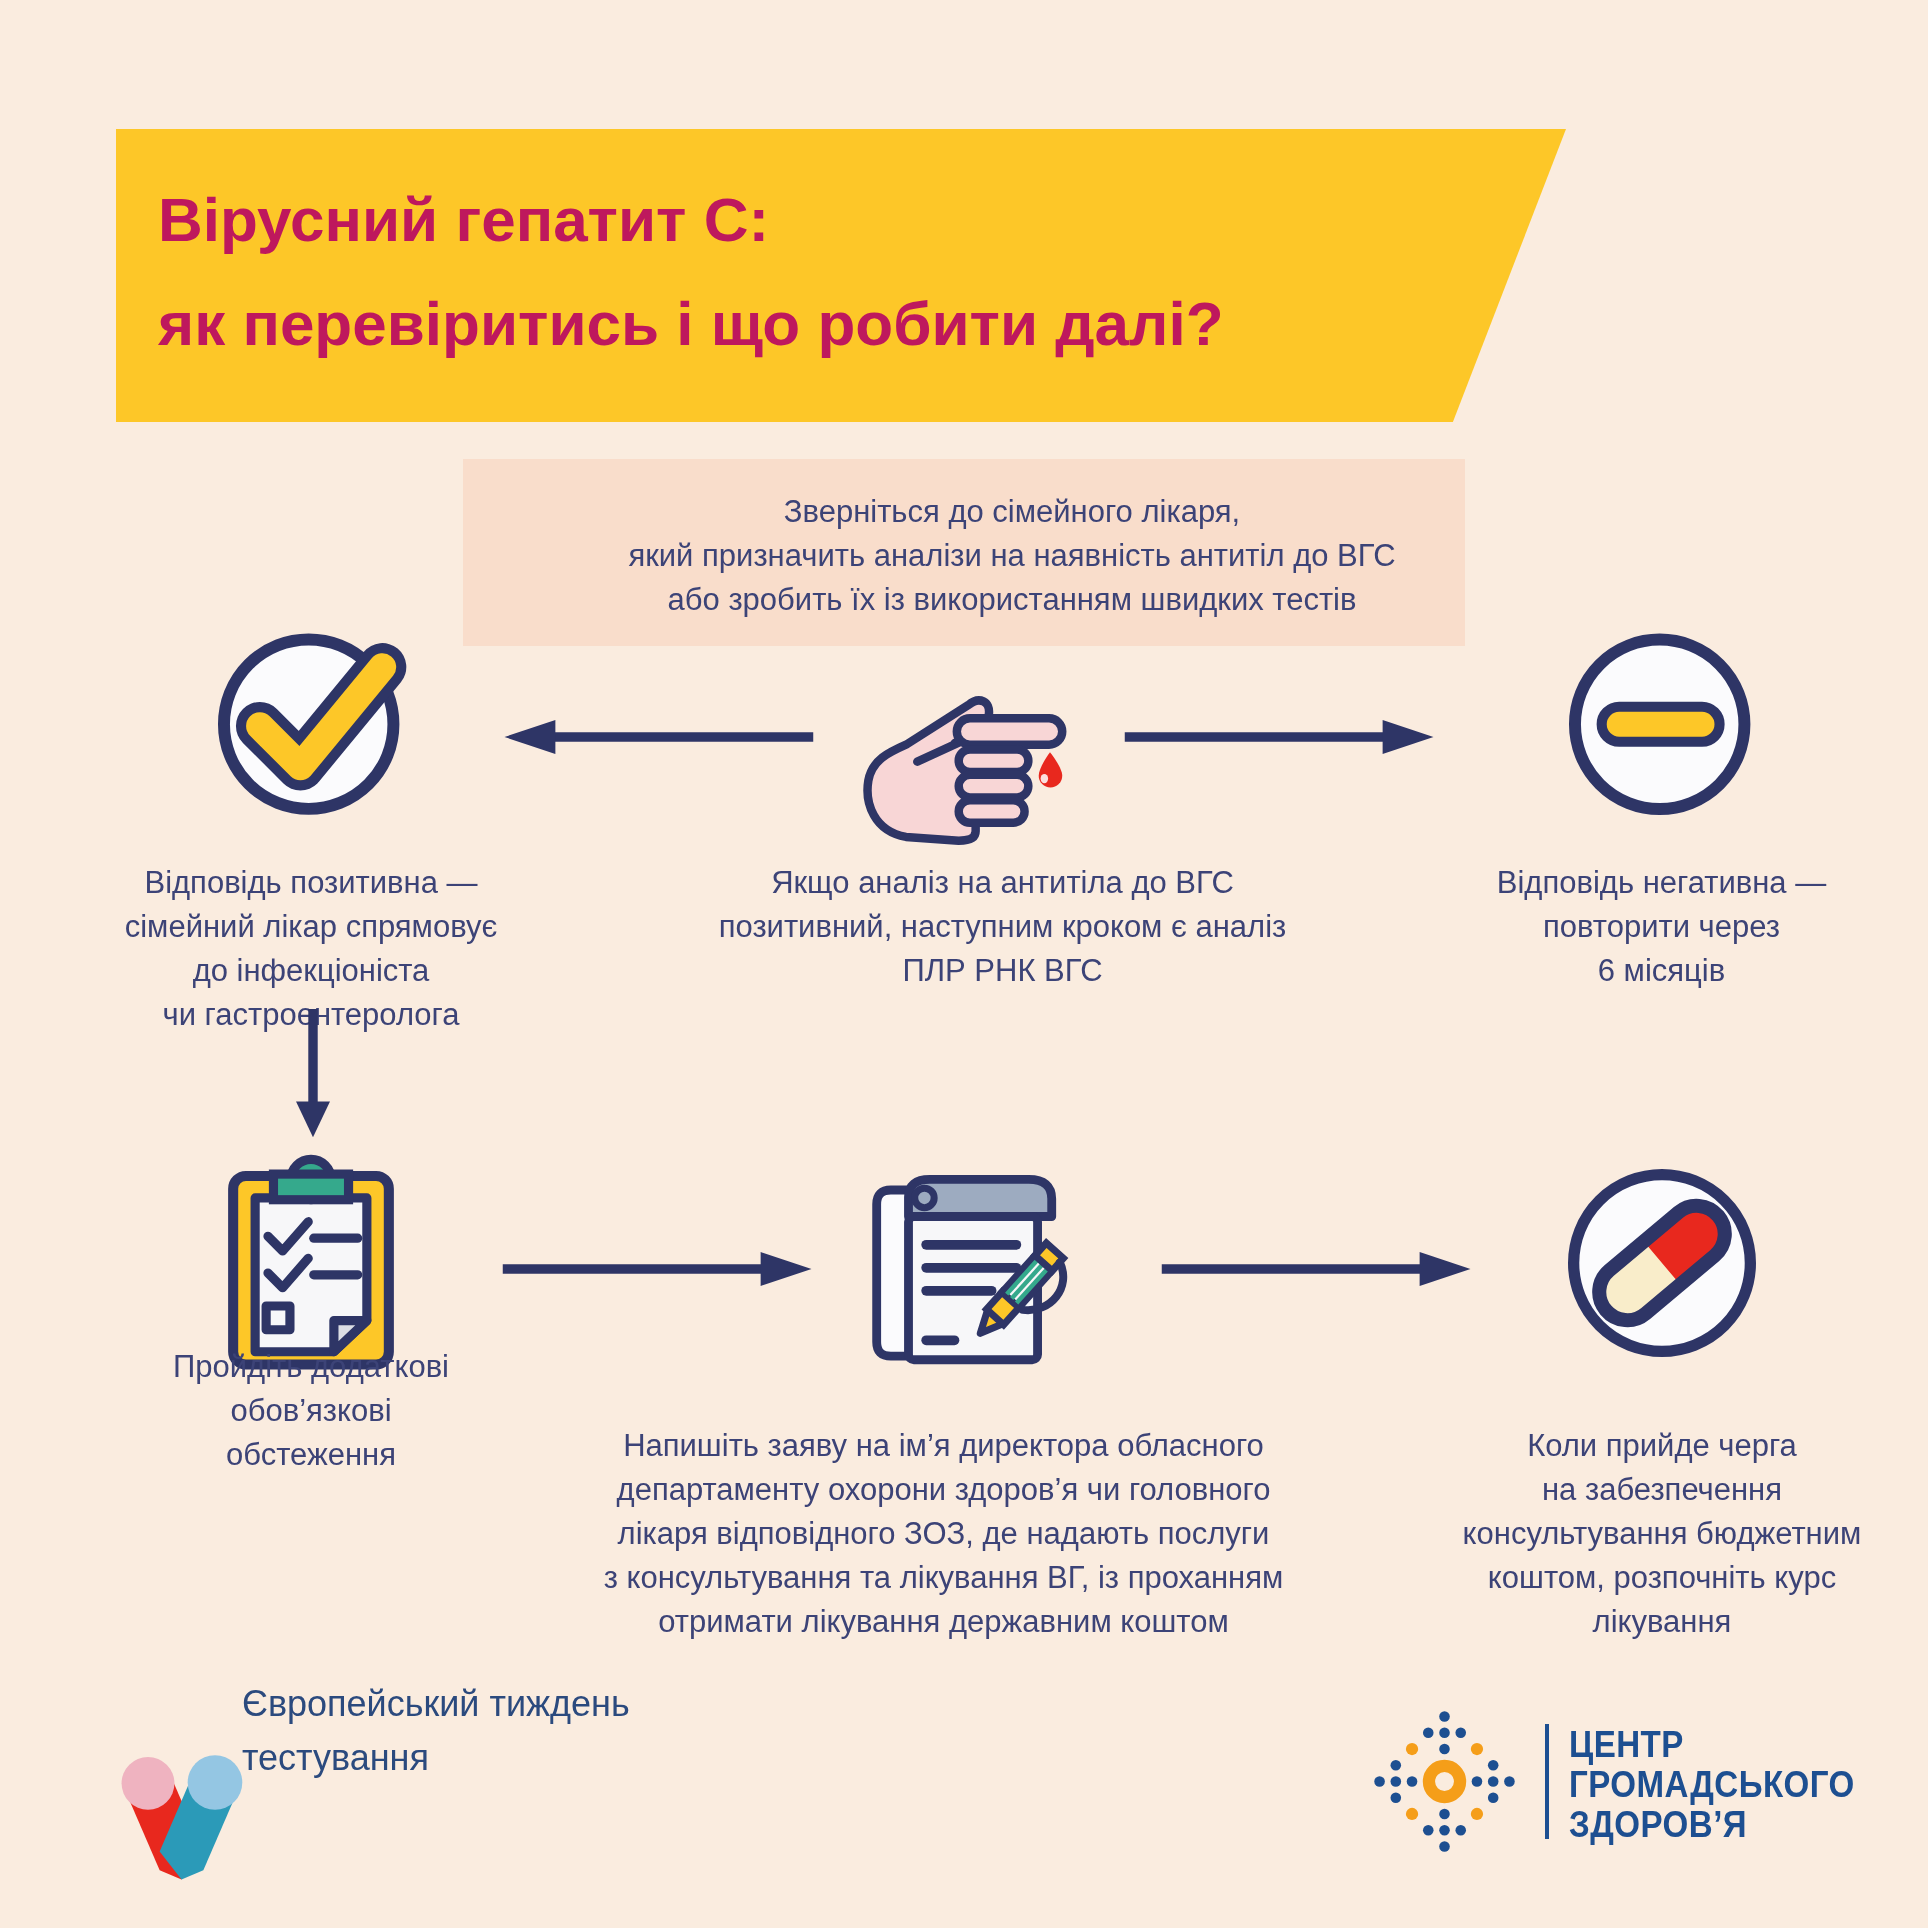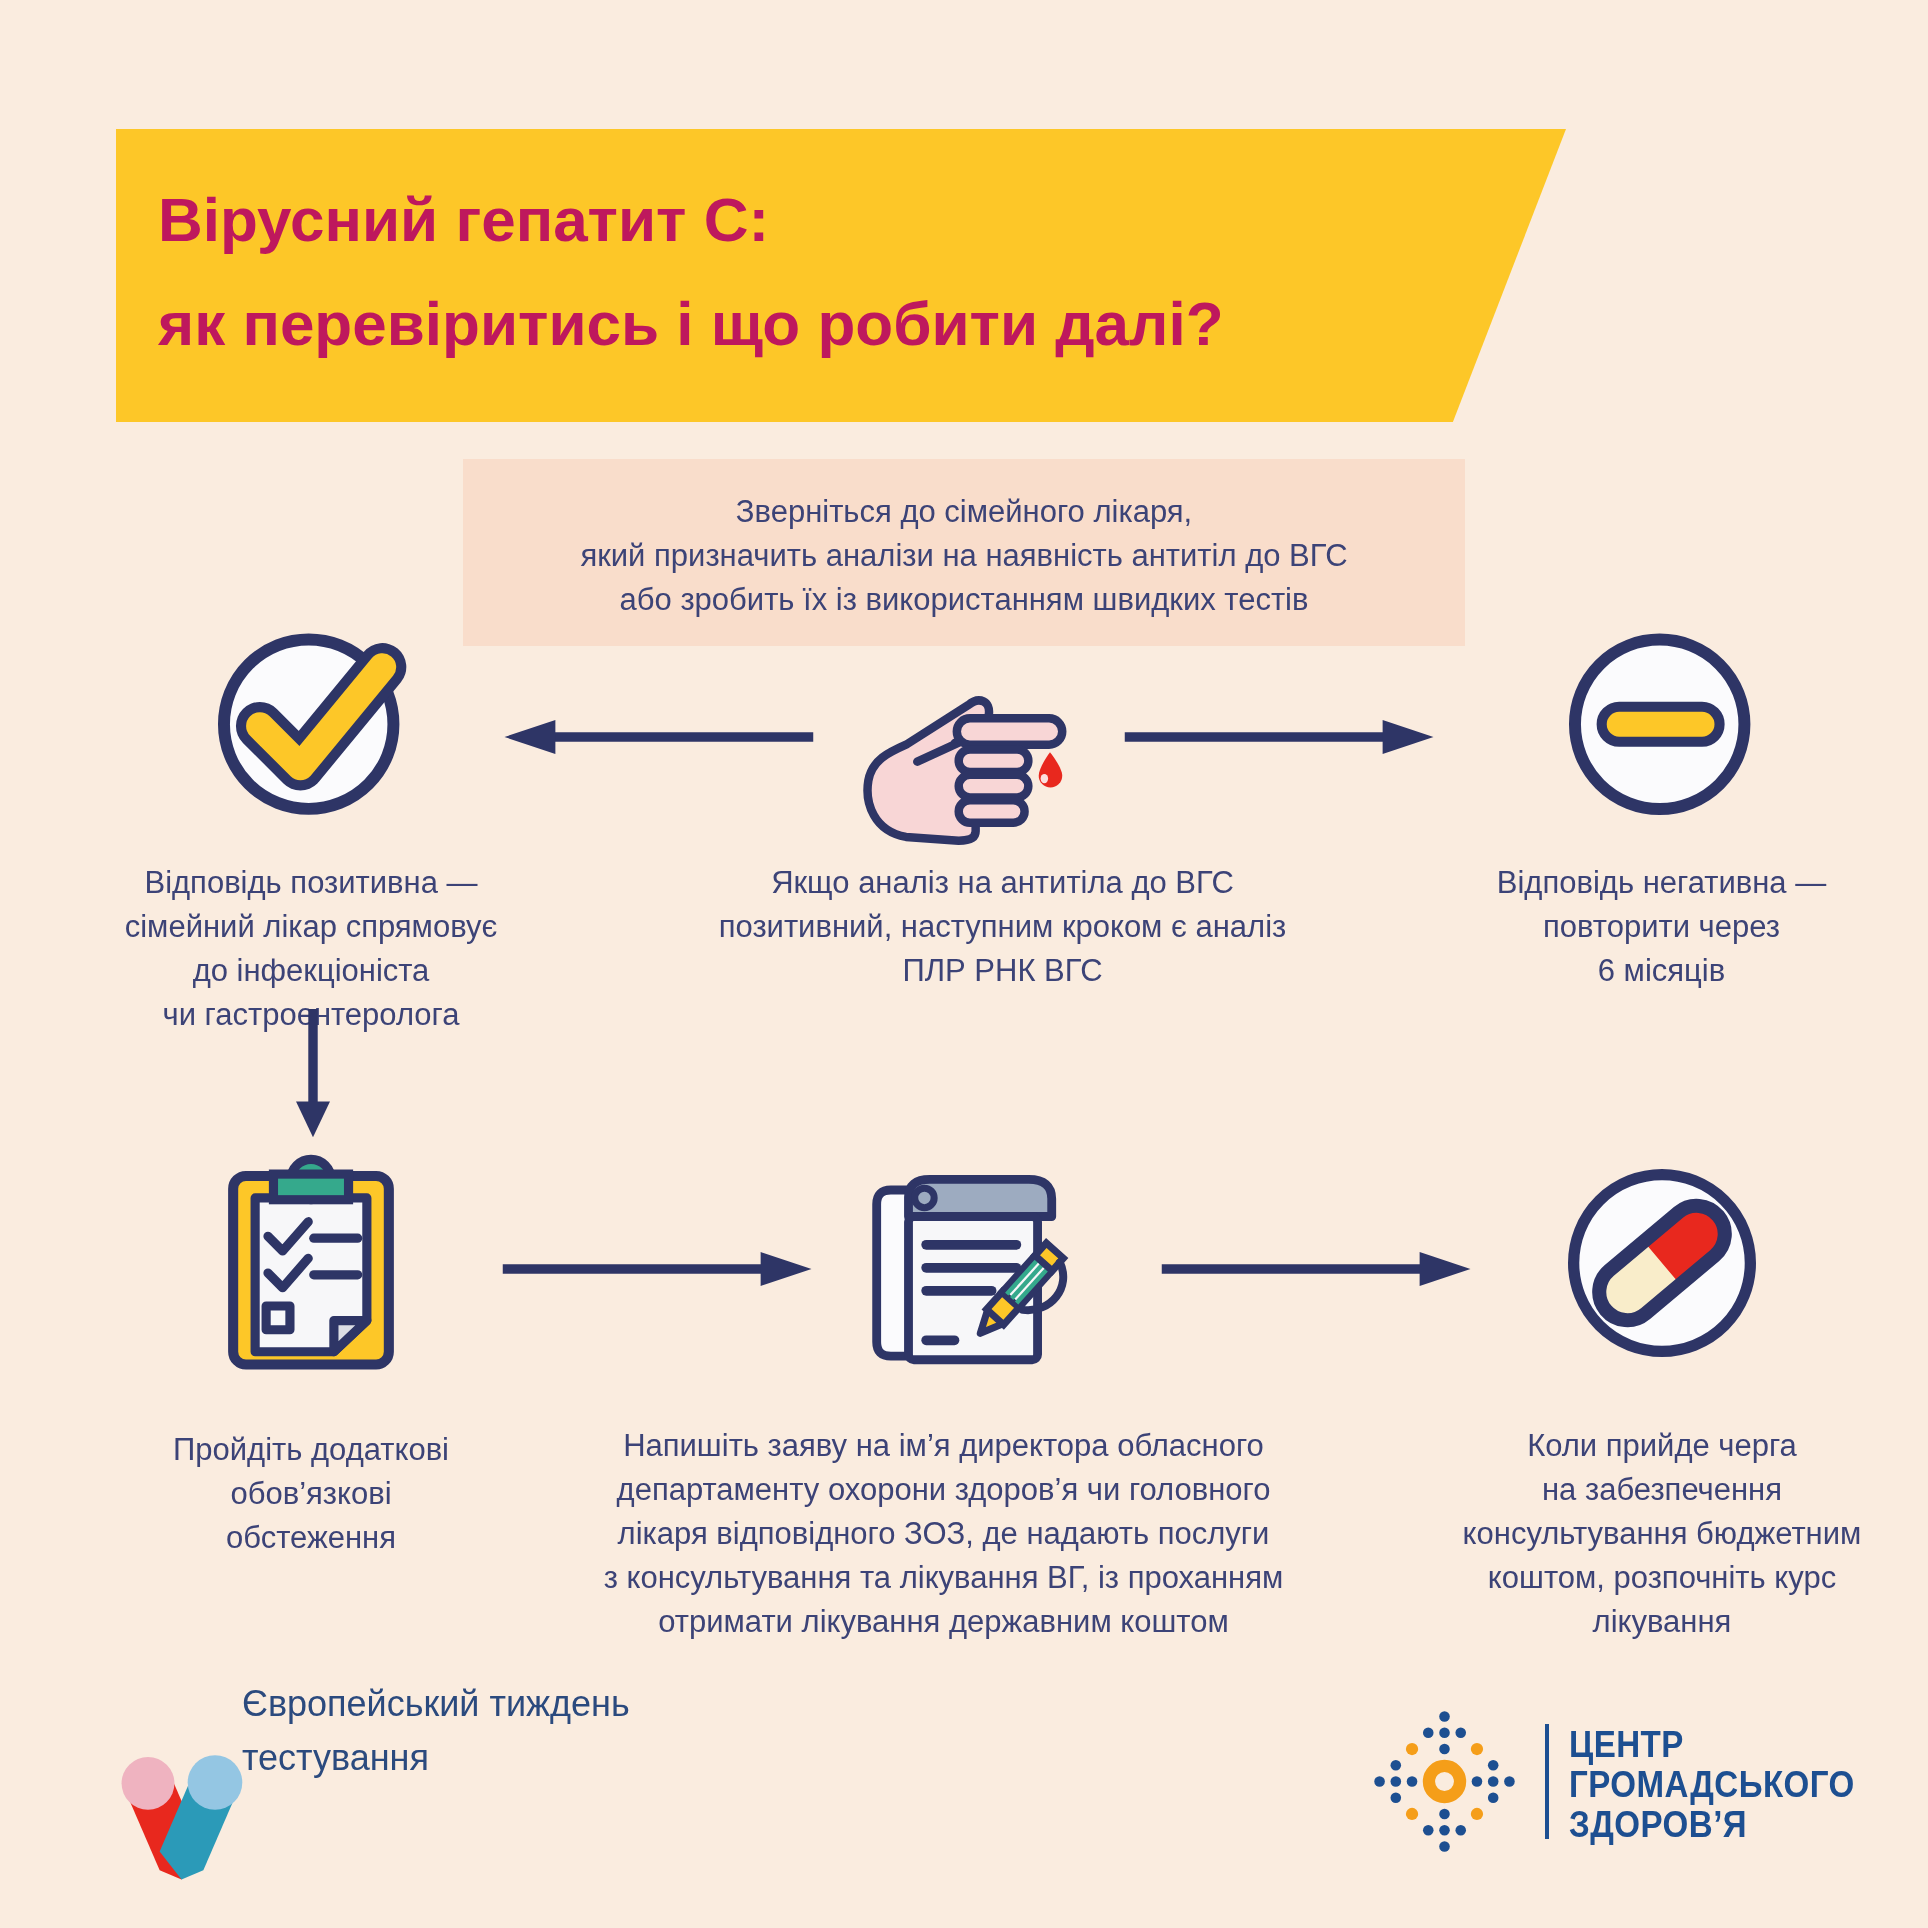--- a/index.html
+++ b/index.html
@@ -21,21 +21,21 @@
   }
   .intro-box{
     left:463px;top:459px;width:1002px;height:187px;
     background:#f9ddcb;
   }
   .label{
     position:absolute;color:#3c4377;font-size:31px;line-height:44px;
     text-align:center;white-space:pre-line;
   }
   .intro-text{
-    left:463px;top:490px;width:1002px;
+    left:463px;top:490px;width:1002px;padding-left:48px;
   }
   .footer-left-text{
     left:242px;top:1677px;width:659px;text-align:left;
     color:#2b4a7e;font-size:36px;line-height:54px;white-space:pre-line;
     position:absolute;
   }
   .phc-divider{
     left:1545px;top:1724px;width:3.8px;height:115px;background:#1d4f91;
   }
   .phc-text{
@@ -157,21 +157,21 @@
 
 <svg class="abs" style="left:499px;top:1250px" width="320" height="38" viewBox="0 0 340 40">
   <line x1="4" y1="20" x2="282" y2="20" stroke="#2e3566" stroke-width="10"></line>
   <polygon points="278,2 278,38 332,20" fill="#2e3566"></polygon>
 </svg>
 <svg class="abs" style="left:1158px;top:1250px" width="320" height="38" viewBox="0 0 340 40">
   <line x1="4" y1="20" x2="282" y2="20" stroke="#2e3566" stroke-width="10"></line>
   <polygon points="278,2 278,38 332,20" fill="#2e3566"></polygon>
 </svg>
 
-<div class="label" style="left:71px;top:1428px;width:480px">Пройдіть додаткові
+<div class="label" style="left:71px;top:1345px;width:480px">Пройдіть додаткові
 обов’язкові
 обстеження</div>
 <div class="label" style="left:533px;top:1424px;width:821px">Напишіть заяву на ім’я директора обласного
 департаменту охорони здоров’я чи головного
 лікаря відповідного ЗОЗ, де надають послуги
 з консультування та лікування ВГ, із проханням
 отримати лікування державним коштом</div>
 <div class="label" style="left:1422px;top:1424px;width:480px">Коли прийде черга
 на забезпечення
 консультування бюджетним

